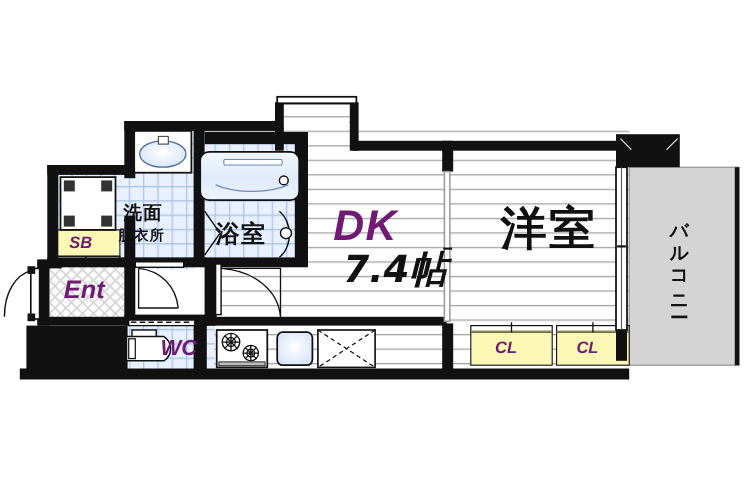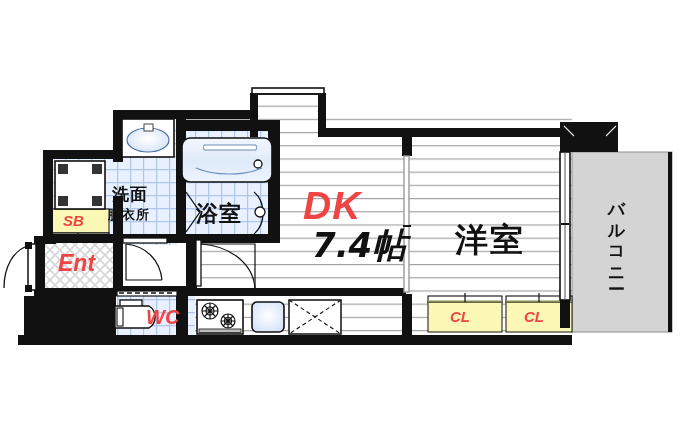--- a/index.html
+++ b/index.html
@@ -1,21 +1,21 @@
 <!DOCTYPE html>
 <html><head>
 <meta charset="utf-8">
 <style>
   html,body{margin:0;padding:0;background:#ffffff;}
   body{width:680px;height:440px;overflow:hidden;
        font-family:"Liberation Sans","DejaVu Sans",sans-serif;}
   #plan{position:relative;width:680px;height:440px;background:#fff;}
   #plan svg{position:absolute;left:0;top:0;}
   .lbl{position:absolute;white-space:nowrap;line-height:1;}
-  .rm-title{font-weight:bold;font-style:italic;color:#ef4444;}
+  .rm-title{font-weight:bold;font-style:italic;color:#701a75;}
   .jp{font-family:"DejaVu Sans","Liberation Sans",sans-serif;font-weight:bold;color:#111;}
 </style>
 </head>
 <body>
 
 <div id="plan">
 
 <svg width="680" height="440" viewBox="0 0 680 440">
   <defs>
 
@@ -220,21 +220,21 @@
   </g>
 
   <g stroke="#fff" stroke-width="1.2" opacity="0.85">
     <path d="M564 126l10 10M616 126l-10 10"></path>
   </g>
 </svg>
 
 <div class="lbl rm-title" style="left:303px;top:186px;font-size:39px;letter-spacing:1px;font-style:italic;">DK</div>
 <div class="lbl rm-title jp" style="left:288px;top:228px;font-size:34px;margin-left:24px;">7.4帖</div>
 
-<div class="lbl jp" style="left:455px;top:187px;font-size:33px;letter-spacing:2px;margin-top:36px;">洋室</div>
+<div class="lbl jp" style="left:455px;top:187px;font-size:42px;letter-spacing:2px;">洋室</div>
 
 <div class="lbl jp" style="left:112px;top:186px;font-size:17px;letter-spacing:1px;">洗面</div>
 <div class="lbl jp" style="left:108px;top:208px;font-size:13px;letter-spacing:1px;">脱衣所</div>
 
 <div class="lbl jp" style="left:196px;top:203px;font-size:22px;letter-spacing:1px;text-align:right;">浴室</div>
 
 <div class="lbl rm-title" style="left:146px;top:307px;font-size:20px;text-align:right;">WC</div>
 
 <div class="lbl rm-title" style="left:58px;top:252px;font-size:23px;font-style:italic;">Ent</div>
 

